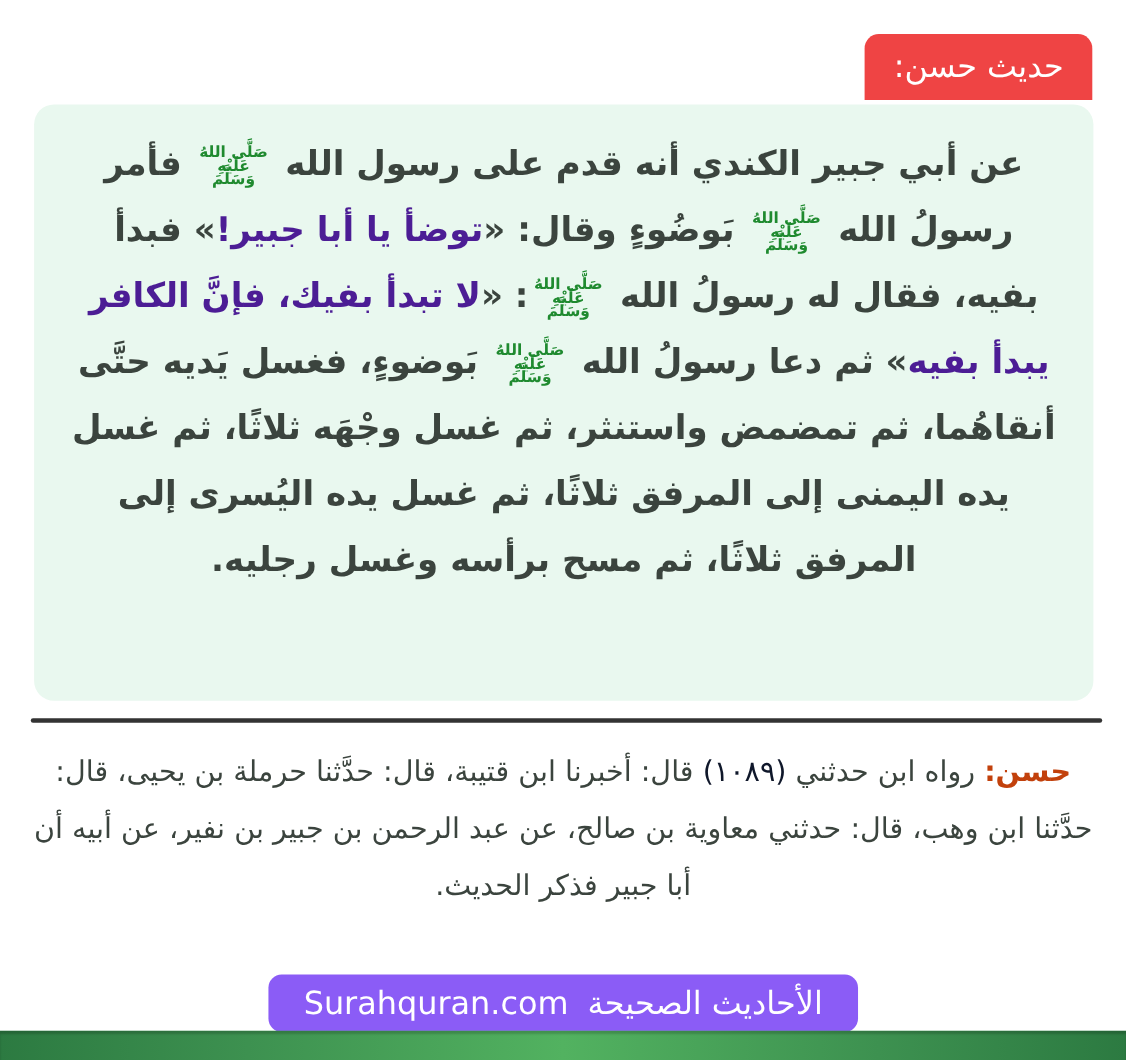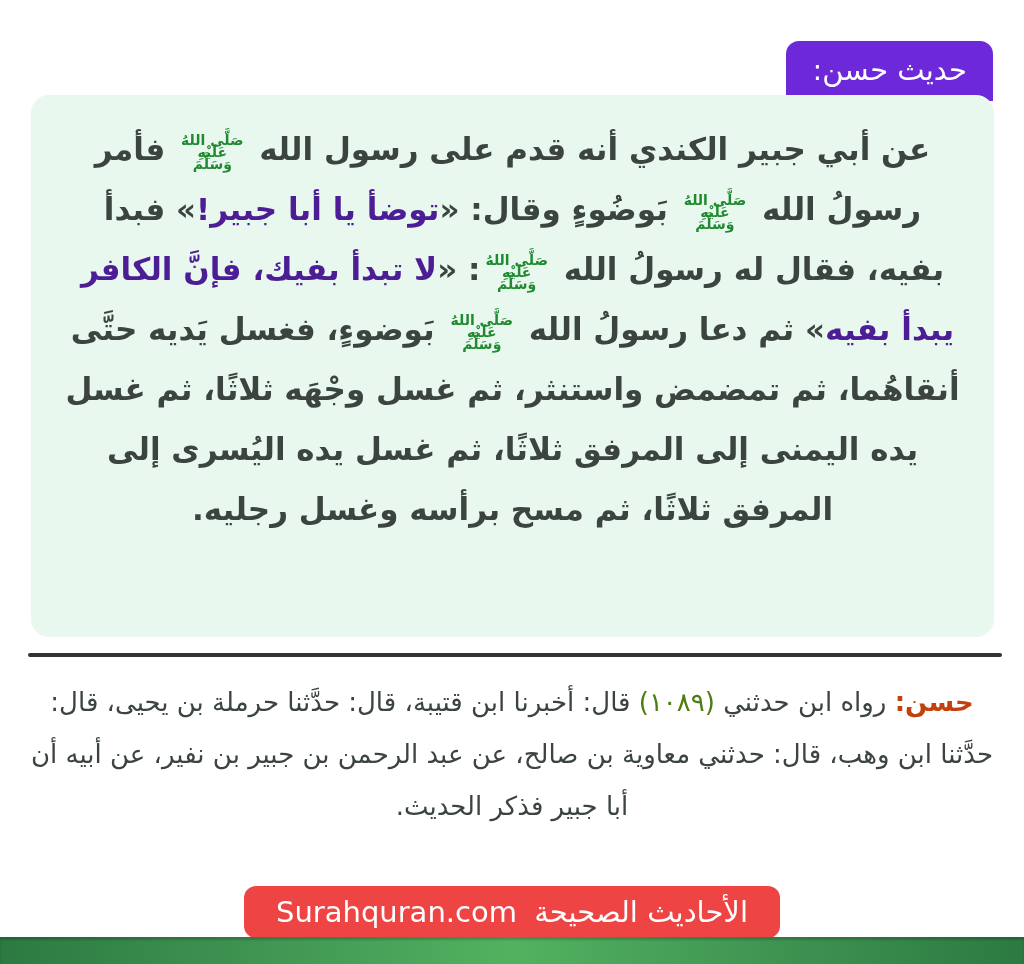--- a/index.html
+++ b/index.html
@@ -3,22 +3,22 @@
 <meta charset="utf-8">
 <style>
   html,body{margin:0;padding:0;}
   body{
     width:1024px;height:964px;position:relative;overflow:hidden;
     background:#ffffff;
     font-family:"DejaVu Sans", sans-serif;
   }
   
   .badge{
-    position:absolute;top:41px;right:31px;height:60px;
-    background:#6d28d9;color:#ffffff;
+    position:absolute;top:31px;right:31px;height:60px;
+    background:#ef4444;color:#ffffff;
     border-radius:13px 13px 0 0;
     padding:0 26px;line-height:58px;font-size:29px;
     text-align:center;white-space:nowrap;
   }
   
   .hadith-box{
     position:absolute;top:95px;left:31px;right:30px;height:542px;
     background:#e9f8ef;border-radius:18px;
     box-sizing:border-box;padding:24px 30px;
     overflow:hidden;
@@ -42,25 +42,25 @@
     position:absolute;top:653px;left:28px;right:22px;height:4px;
     background:#333333;border-radius:2px;
   }
   
   .takhrij{
     position:absolute;top:676px;left:30px;right:30px;
     direction:rtl;text-align:center;
     font-size:26px;line-height:52px;color:#3f4741;
   }
   .seg-grade{color:#c2410c;font-weight:bold;}
-  .seg-ref{color:#4d7c0f;}
+  .seg-ref{color:#0f172a;}
   
   .banner{
     position:absolute;top:886px;left:50%;transform:translateX(-50%);
-    height:52px;background:#ef4444;border-radius:12px;
+    height:52px;background:#8b5cf6;border-radius:12px;
     color:#ffffff;font-size:29px;line-height:52px;
     padding:0 28px;white-space:nowrap;direction:rtl;text-align:center;
   }
   .banner span{margin:0 4px;}
   
   .bottom-bar{
     position:absolute;bottom:0;left:0;right:0;height:27px;
     background:linear-gradient(to right,
       #2c7a41 0%, #3d9150 22%, #52b260 50%, #3d9150 78%, #2c7a41 100%);
     box-shadow:inset 0 3px 2px rgba(0,0,0,0.18);

